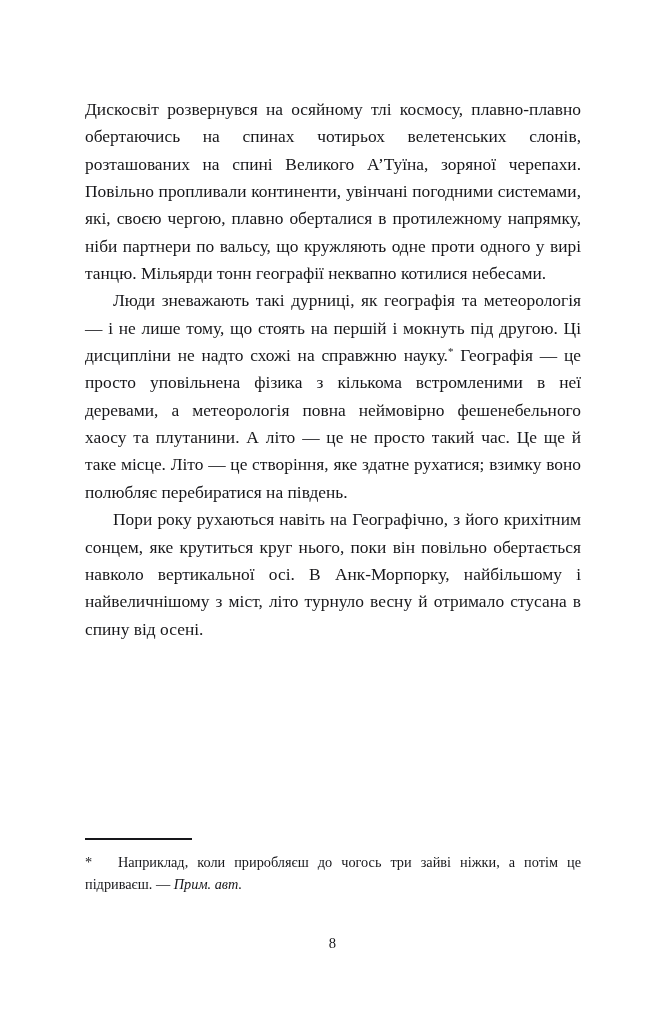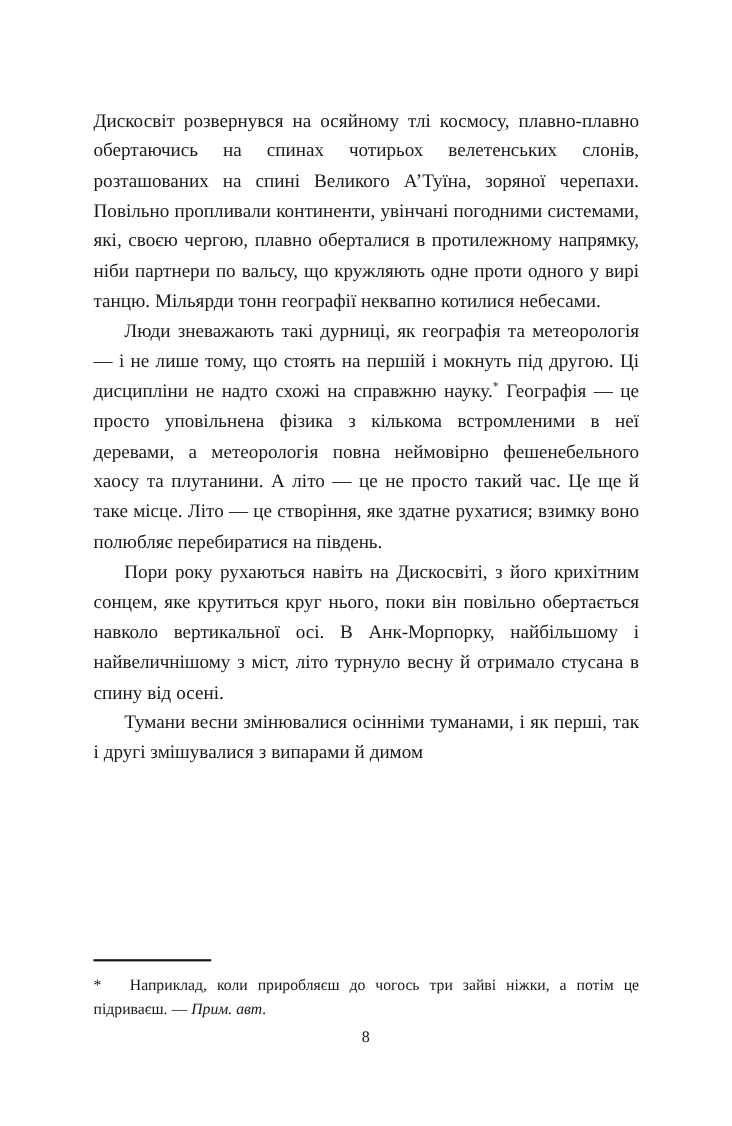--- a/index.html
+++ b/index.html
@@ -52,21 +52,21 @@
     font-size: 11px;
     vertical-align: 0.55em;
     line-height: 0;
     letter-spacing: 0;
   }
 
   
   .footnote {
     position: absolute;
     left: 85px;
-    top: 872px;
+    top: 838px;
     width: 496px;
   }
 
   .fn-rule {
     width: 107px;
     height: 1.6px;
     background: #17171a;
     margin: 0 0 11px 0;
   }
 
@@ -104,24 +104,23 @@
 <body>
 
 <div class="page">
 
   <div class="textblock">
 
     <p class="para first">Дискосвіт розвернувся на осяйному тлі космосу, плавно-плавно обертаючись на спинах чотирьох велетенських слонів, розташованих на спині Великого А’Туїна, зоряної черепахи. Повільно пропливали континенти, увінчані погодними системами, які, своєю чергою, плавно оберталися в протилежному напрямку, ніби партнери по вальсу, що кружляють одне проти одного у вирі танцю. Мільярди тонн географії неквапно котилися небесами.</p>
 
     <p class="para"><span>Люди зневажають такі дурниці, як географія та метеорологія — і не лише тому, що стоять на першій і мокнуть під другою. Ці дисципліни не надто схожі на справжню науку.</span><span class="fnmark">*</span><span> Географія — це просто уповільнена фізика з кількома встромленими в неї деревами, а метеорологія повна неймовірно фешенебельного хаосу та плутанини. А літо — це не просто такий час. Це ще й таке місце. Літо — це створіння, яке здатне рухатися; взимку воно полюбляє перебиратися на південь.</span></p>
 
-    <p class="para">Пори року рухаються навіть на Дискосвіті, з його крихітним сонцем, яке крутиться круг нього, поки він повільно обертається навколо вертикальної осі. В Анк-Морпорку, найбільшому і найвеличнішому з міст, літо турнуло весну й отримало стусана в спину від осені.</p>
+    <p class="para">Пори року рухаються навіть на Географічно, з його крихітним сонцем, яке крутиться круг нього, поки він повільно обертається навколо вертикальної осі. В Анк-Морпорку, найбільшому і найвеличнішому з міст, літо турнуло весну й отримало стусана в спину від осені.</p>
 
 
-    <p class="para">Тумани весни змінювалися осінніми туманами, і як перші, так і другі змішувалися з випарами й димом</p>
 
   </div>
 
   <div class="footnote">
     <div class="fn-rule"></div>
     <p class="fn-body"><span class="fn-star">*</span><span>Наприклад, коли приробляєш до чогось три зайві ніжки, а потім це підриваєш. —&nbsp;</span><span class="fn-src">Прим. авт.</span></p>
   </div>
 
   <div class="folio">8</div>
 

